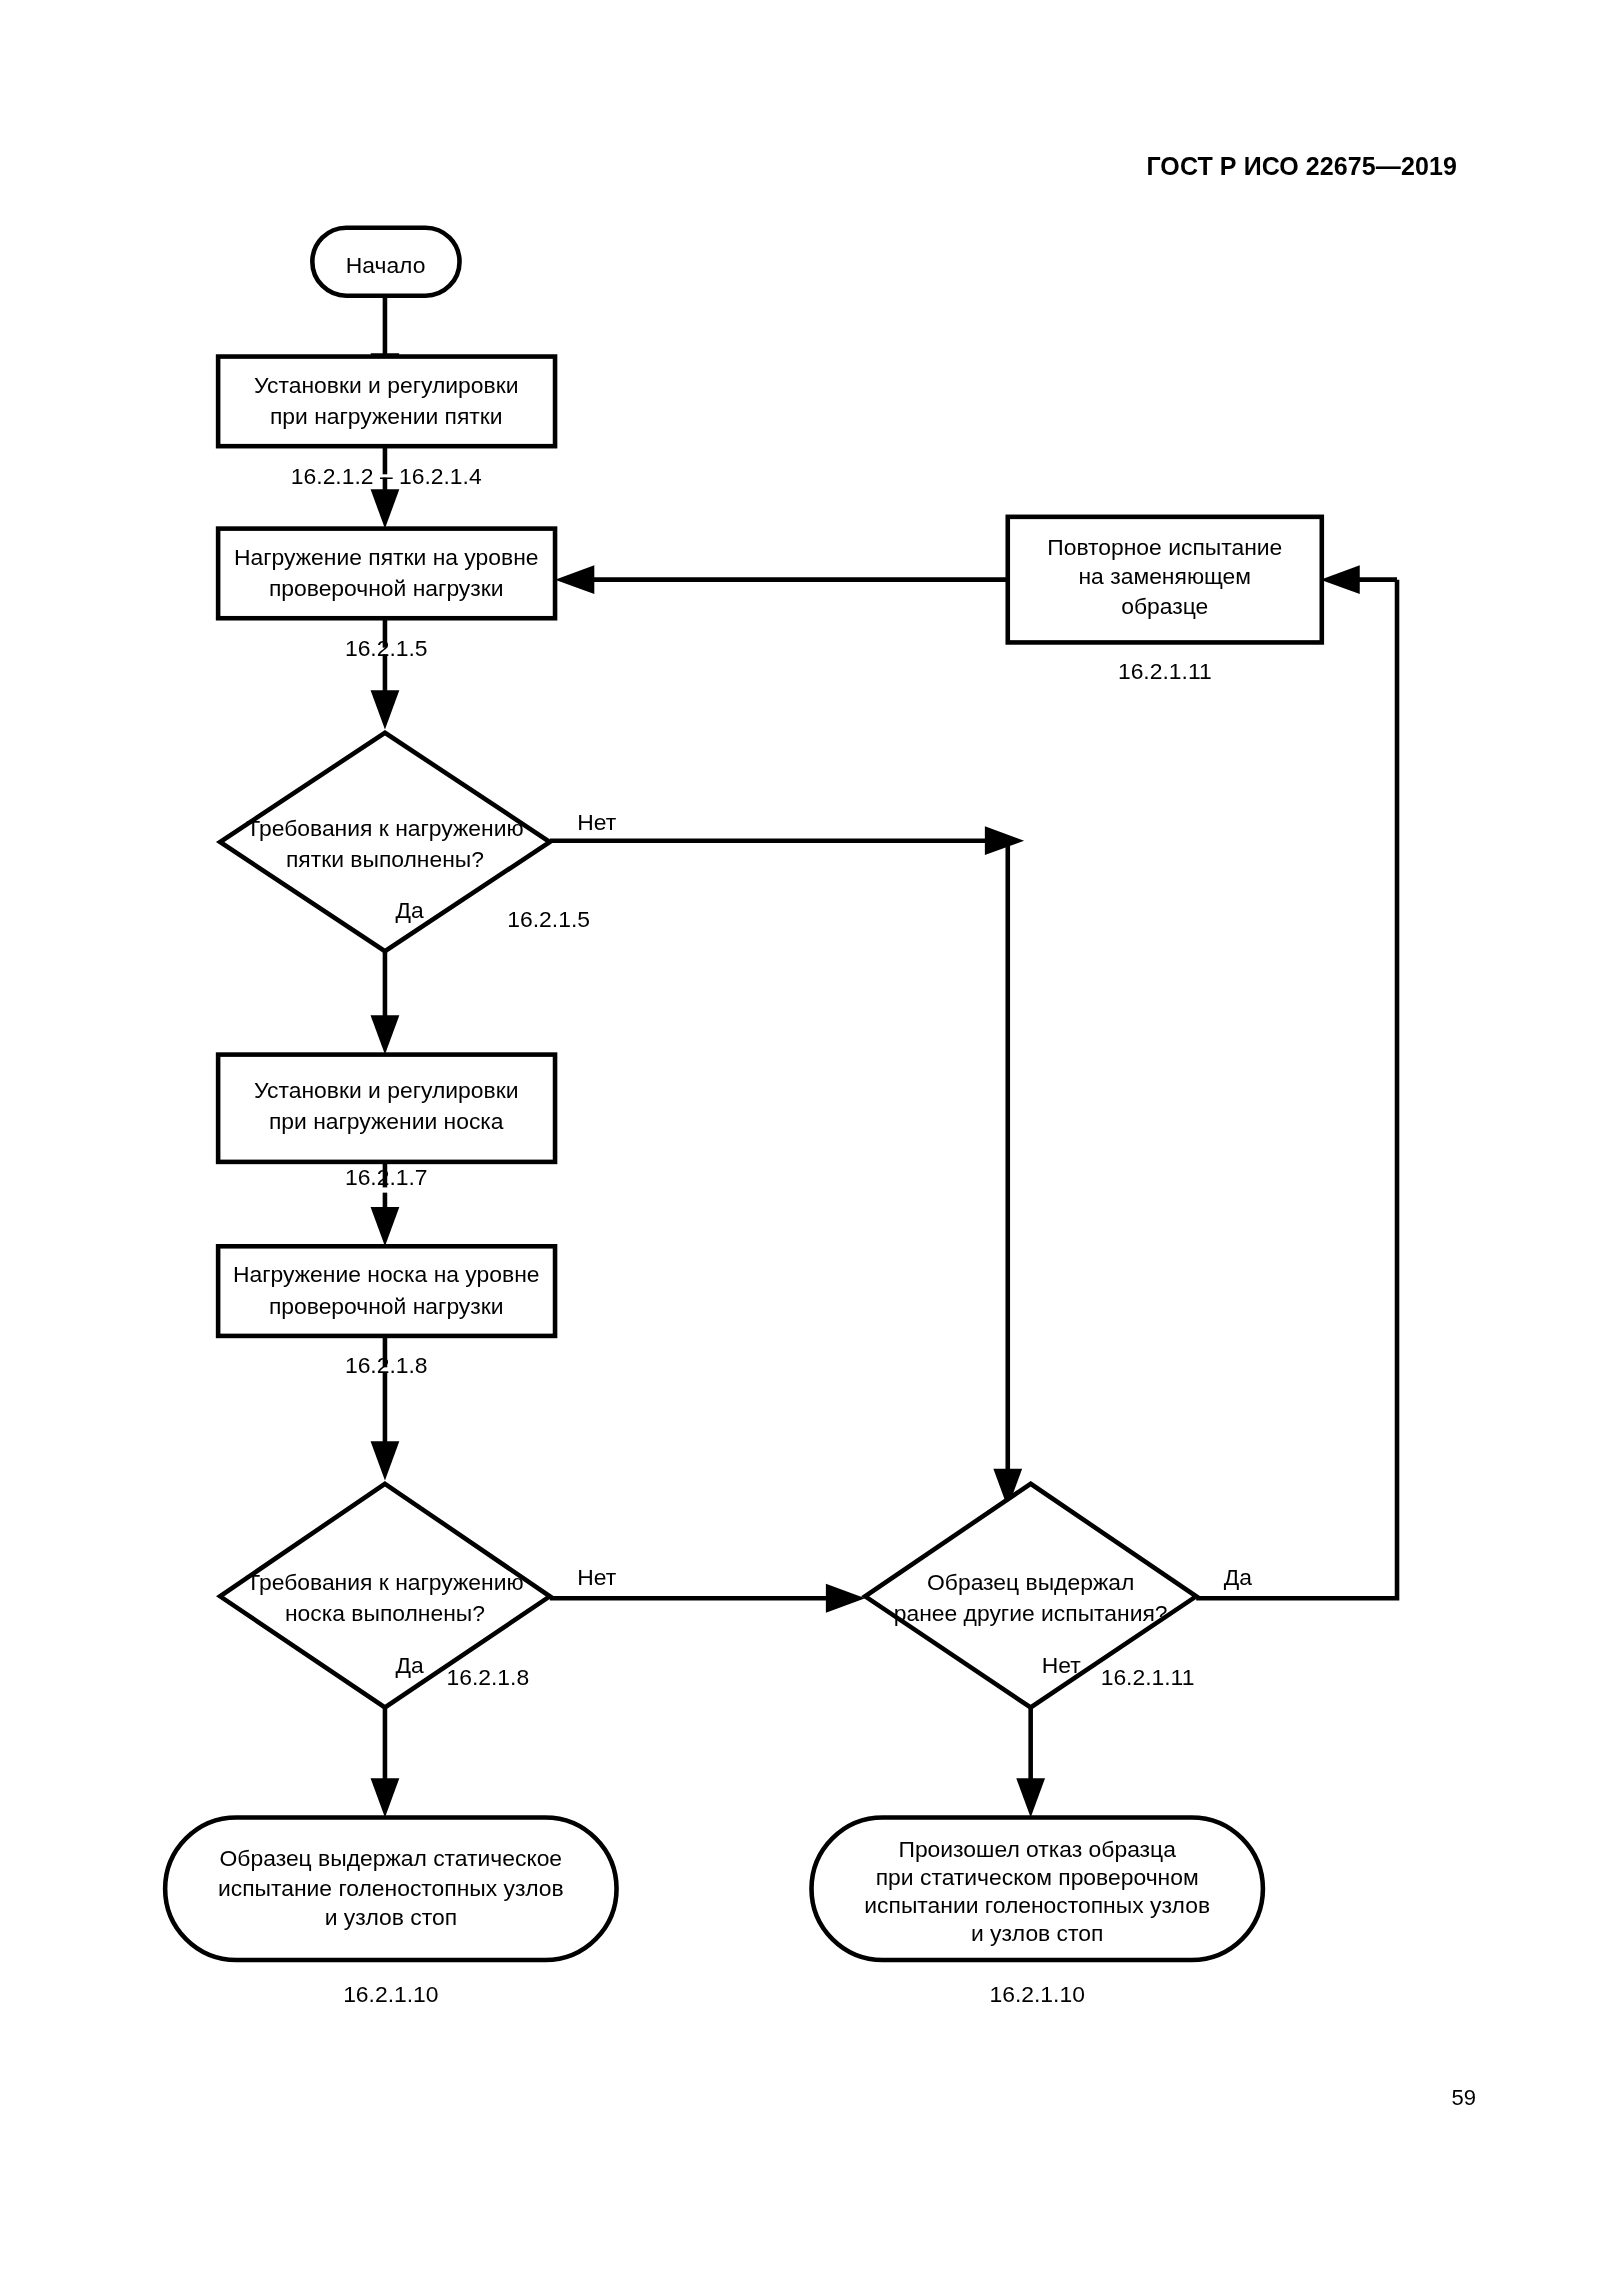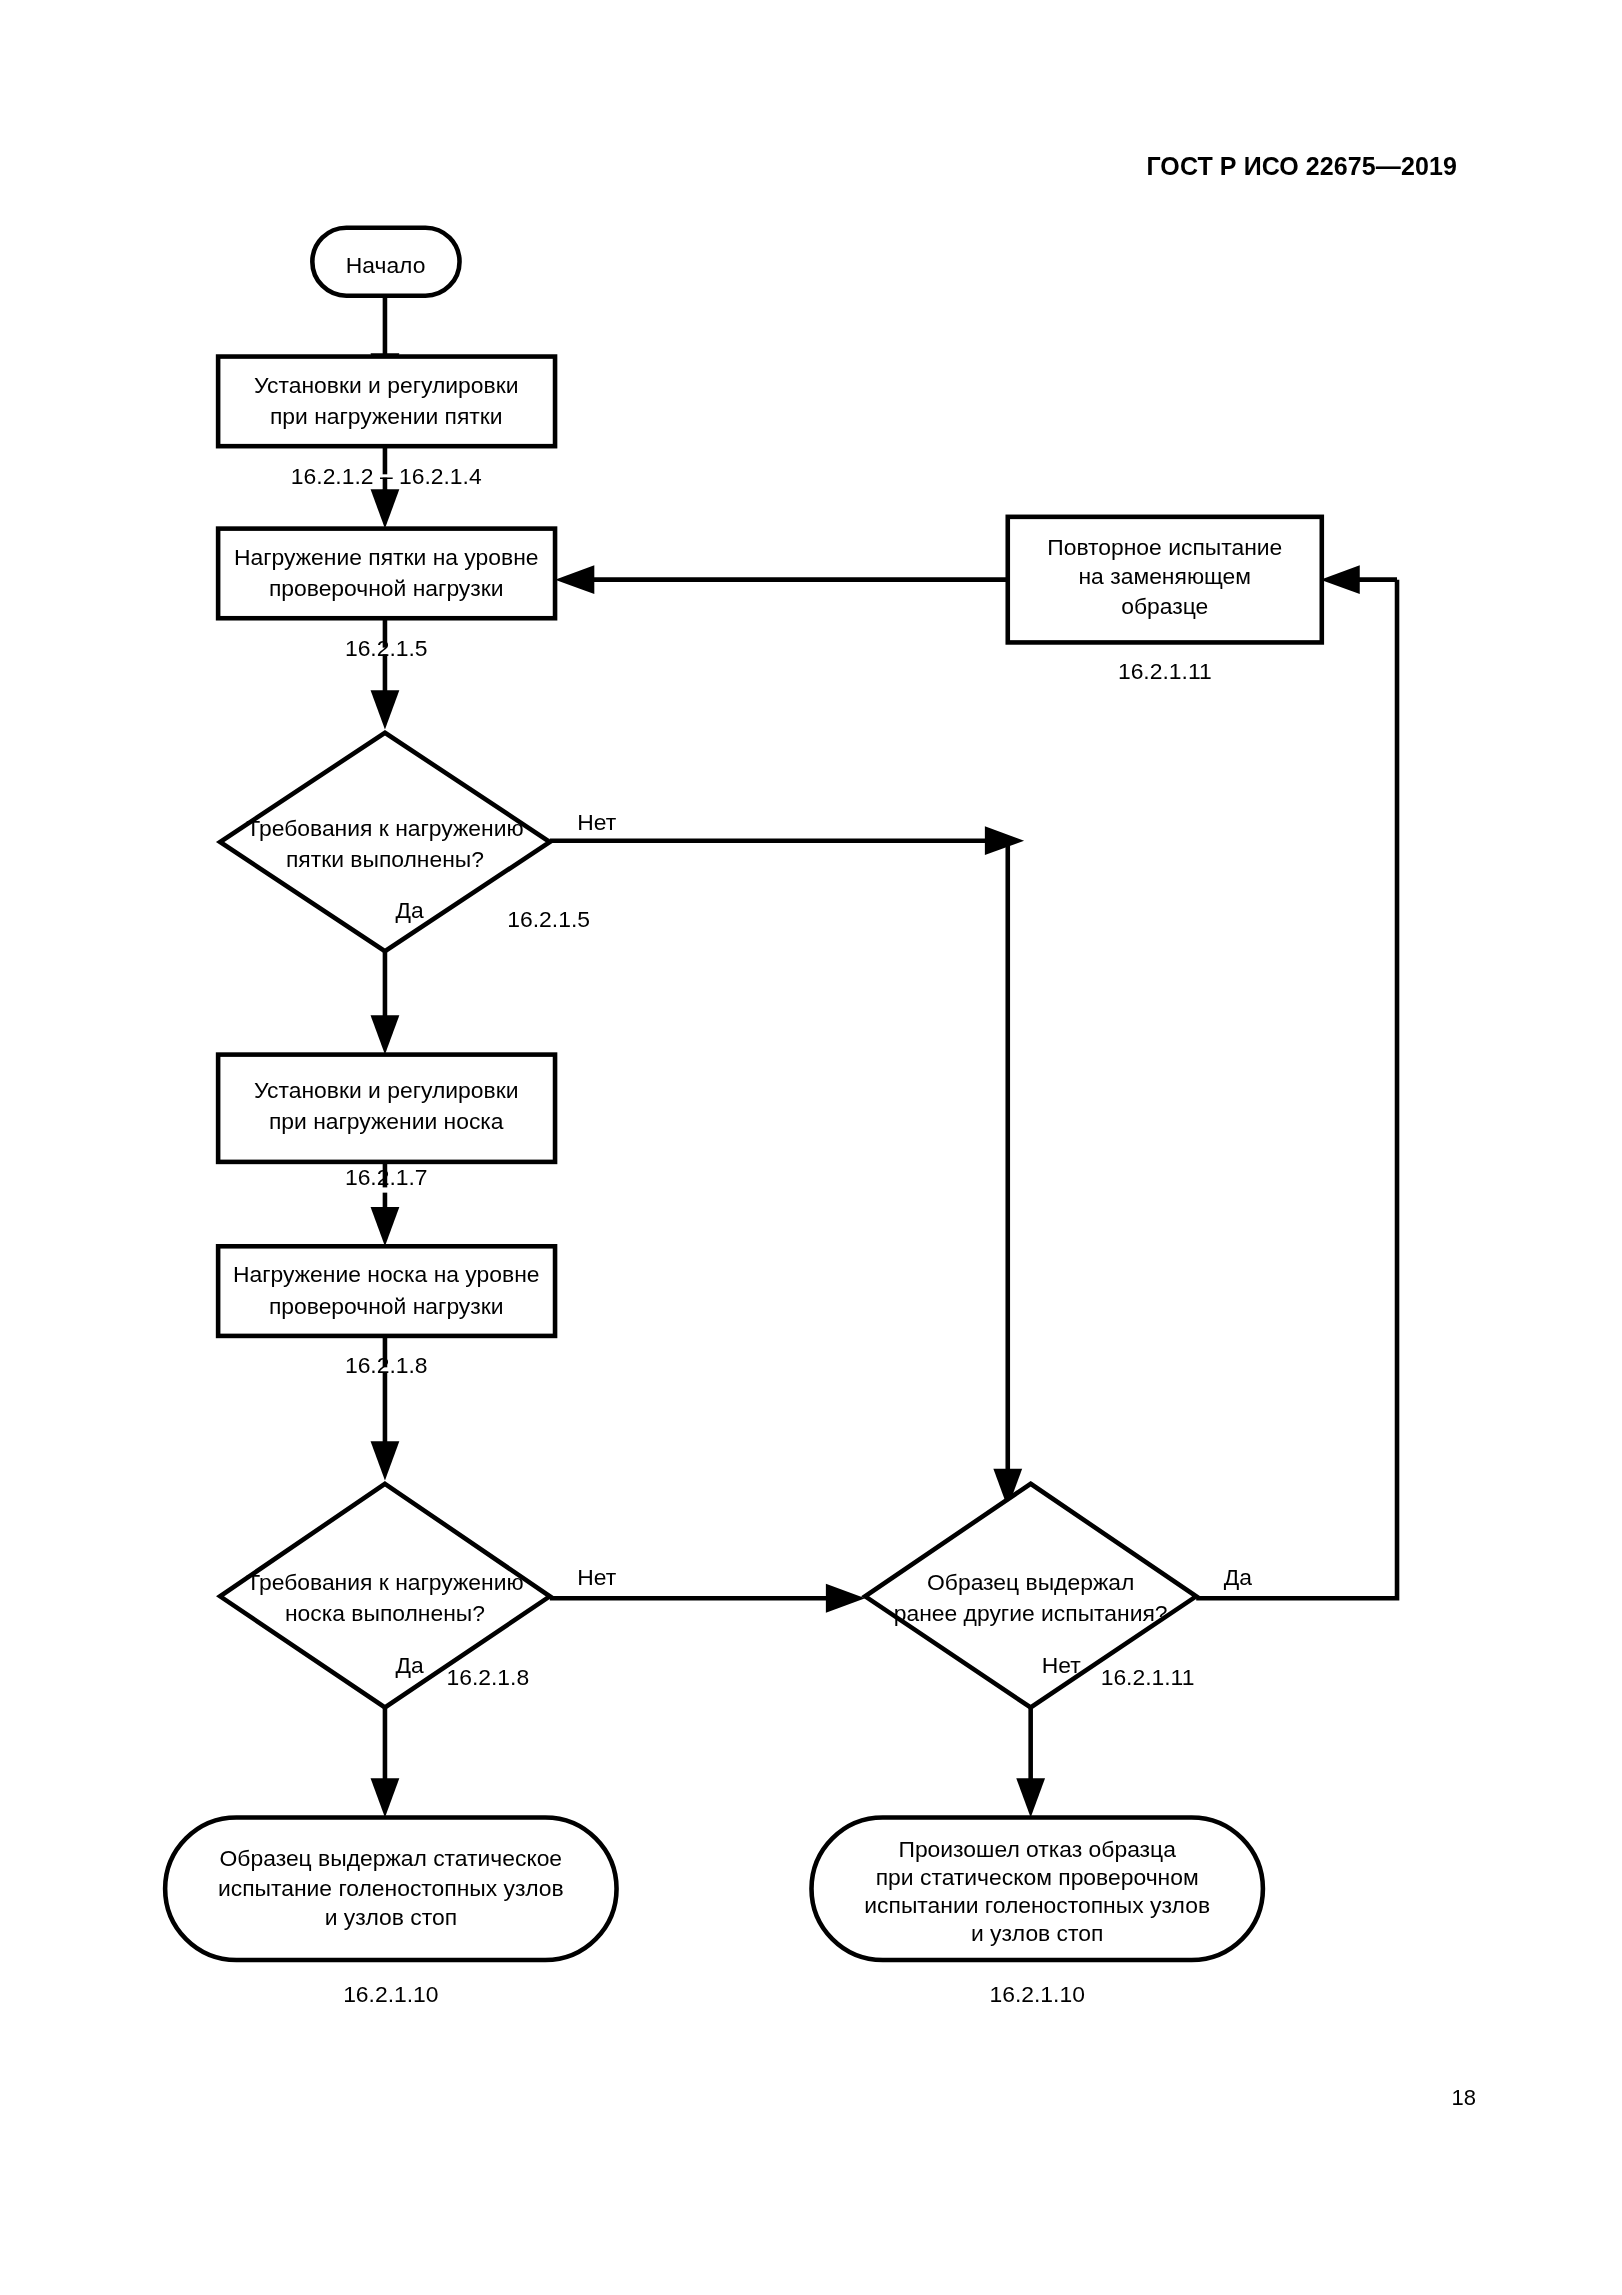--- a/index.html
+++ b/index.html
@@ -251,16 +251,16 @@
       <text class="node-text" x="1585" y="2924" text-anchor="middle">испытании голеностопных узлов</text>
       <text class="node-text" x="1585" y="2967" text-anchor="middle">и узлов стоп</text>
     </g>
     <g>
       <text class="edge-label" x="1585" y="3060" text-anchor="middle">16.2.1.10</text>
     </g>
 
   </svg>
 
 
-  <div class="page-number">18</div>
+  <div class="page-number">59</div>
 
 </div>
 
 
 </body></html>

